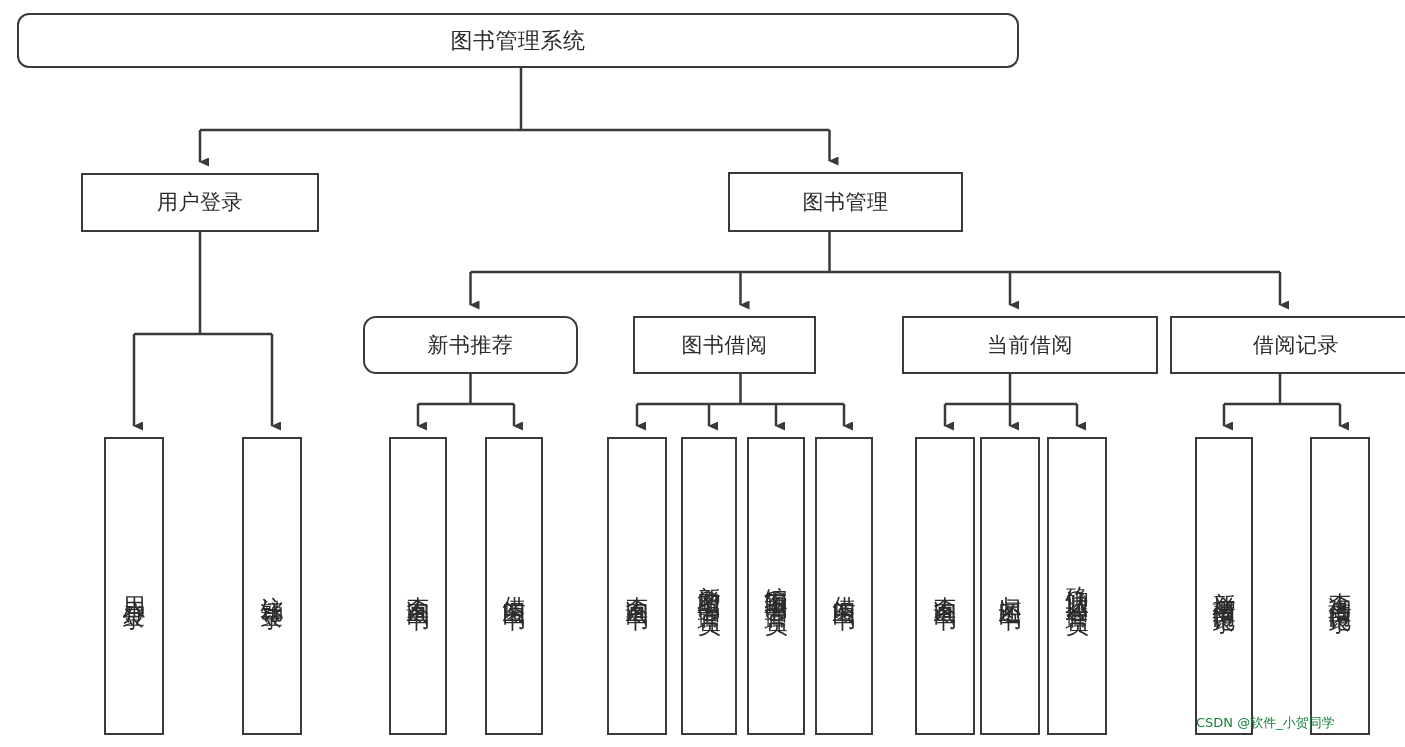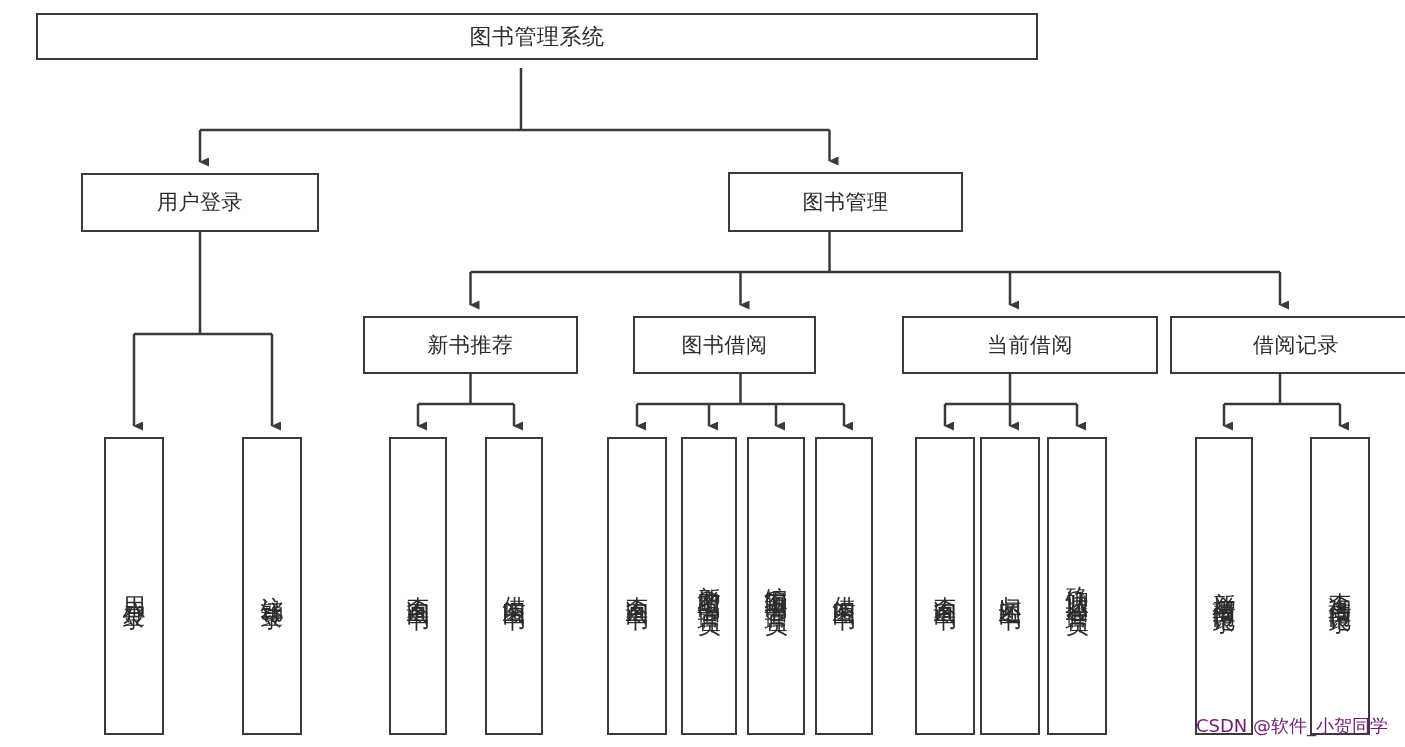--- a/index.html
+++ b/index.html
@@ -63,22 +63,22 @@
     text-orientation: upright;
     font-size: 23px;
     line-height: 1.0;
     letter-spacing: 4px;
     max-height: 100%;
   }
   .watermark {
     position: absolute;
     left: 1196px;
     top: 714px;
-    font-size: 18px;
-    color: #701a75;
+    font-size: 13px;
+    color: #15803d;
     white-space: nowrap;
     z-index: 5;
     font-family: "DejaVu Sans", "Liberation Sans", sans-serif;
   }
 </style>
 </head>
 <body>
 
 <div id="diagram-canvas">
 
@@ -119,30 +119,30 @@
         <path d="M1010,404 L1010,426" marker-end="url(#arrowhead)"></path>
         <path d="M1077,404 L1077,426" marker-end="url(#arrowhead)"></path>
         <path d="M1280,374 L1280,404"></path>
         <path d="M1224,404 L1340,404"></path>
         <path d="M1224,404 L1224,426" marker-end="url(#arrowhead)"></path>
         <path d="M1340,404 L1340,426" marker-end="url(#arrowhead)"></path>
       </g>
   </svg>
 
   <div id="nodes-layer">
-      <div class="node horiz root" style="left: 36px; top: 13px; width: 1002px; height: 47px;">
+      <div class="node horiz root" style="left: 17px; top: 13px; width: 1002px; height: 55px; border-radius: 12px;">
         <span class="node-label">图书管理系统</span>
       </div>
       <div class="node horiz" style="left: 81px; top: 173px; width: 238px; height: 59px;">
         <span class="node-label">用户登录</span>
       </div>
       <div class="node horiz" style="left: 728px; top: 172px; width: 235px; height: 60px;">
         <span class="node-label">图书管理</span>
       </div>
-      <div class="node horiz" style="left: 363px; top: 316px; width: 215px; height: 58px;">
+      <div class="node horiz" style="left: 363px; top: 316px; width: 215px; height: 58px; border-radius: 13px;">
         <span class="node-label">新书推荐</span>
       </div>
       <div class="node horiz" style="left: 633px; top: 316px; width: 183px; height: 58px;">
         <span class="node-label">图书借阅</span>
       </div>
       <div class="node horiz" style="left: 902px; top: 316px; width: 256px; height: 58px;">
         <span class="node-label">当前借阅</span>
       </div>
       <div class="node horiz" style="left: 1170px; top: 316px; width: 252px; height: 58px;">
         <span class="node-label">借阅记录</span>

